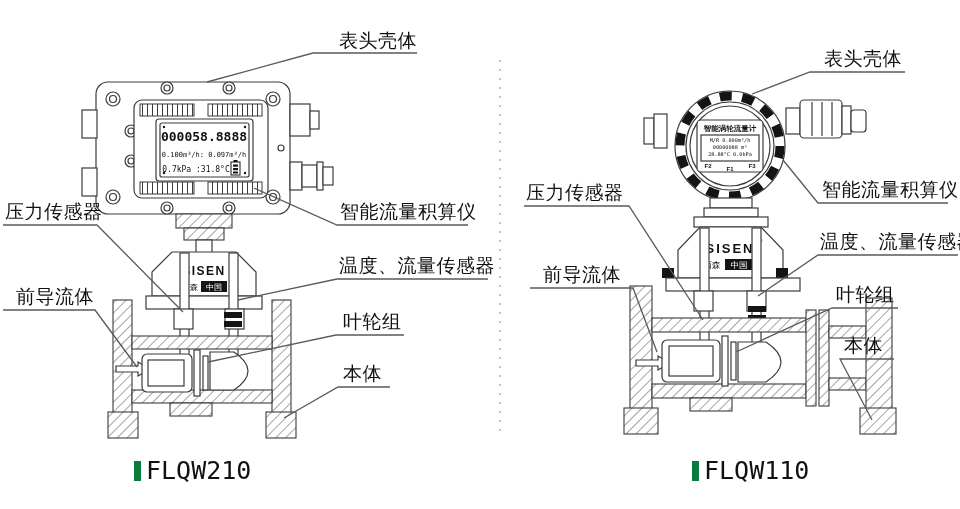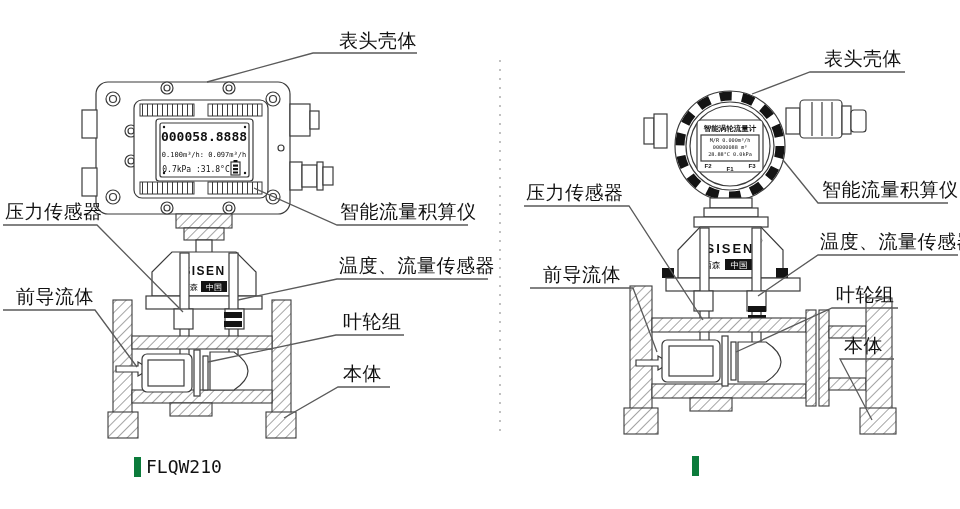--- a/index.html
+++ b/index.html
@@ -28,21 +28,21 @@
   text.cnw    {fill:#ffffff;}
   text.ptitle {font-family:"Liberation Sans",sans-serif;font-weight:bold;font-size:7.5px;}
   text.fbtn   {font-family:"Liberation Sans",sans-serif;font-weight:bold;font-size:6px;}
   
   .lbl{
     position:absolute;font-size:19px;color:#111;white-space:nowrap;
     letter-spacing:.5px;line-height:1.1;
   }
   .model{
     position:absolute;display:flex;align-items:center;gap:5px;
-    font-family:"DejaVu Sans Mono",monospace;font-size:18px;color:#111;
+    font-family:"DejaVu Sans Mono",monospace;font-size:25px;color:#111;
   }
   .model .bar{width:7px;height:20px;background:#0b7b3b;display:inline-block;}
 </style>
 </head>
 <body>
 
 <div class="canvas">
 
 <svg class="art" width="960" height="509" viewBox="0 0 960 509">
   <defs>
@@ -281,15 +281,16 @@
 <div class="lbl" style="left:543px;top:265px">前导流体</div>
 <div class="lbl" style="left:836px;top:285px">叶轮组</div>
 <div class="lbl" style="left:844px;top:336px">本体</div>
 
 <div class="model" style="left:134px;top:456px">
   <span class="bar"></span>
   <span>FLQW210</span>
 </div>
 <div class="model" style="left:692px;top:456px">
   <span class="bar"></span>
+  <span>FLQW110</span>
 </div>
 
 </div>
 
 </body></html>

